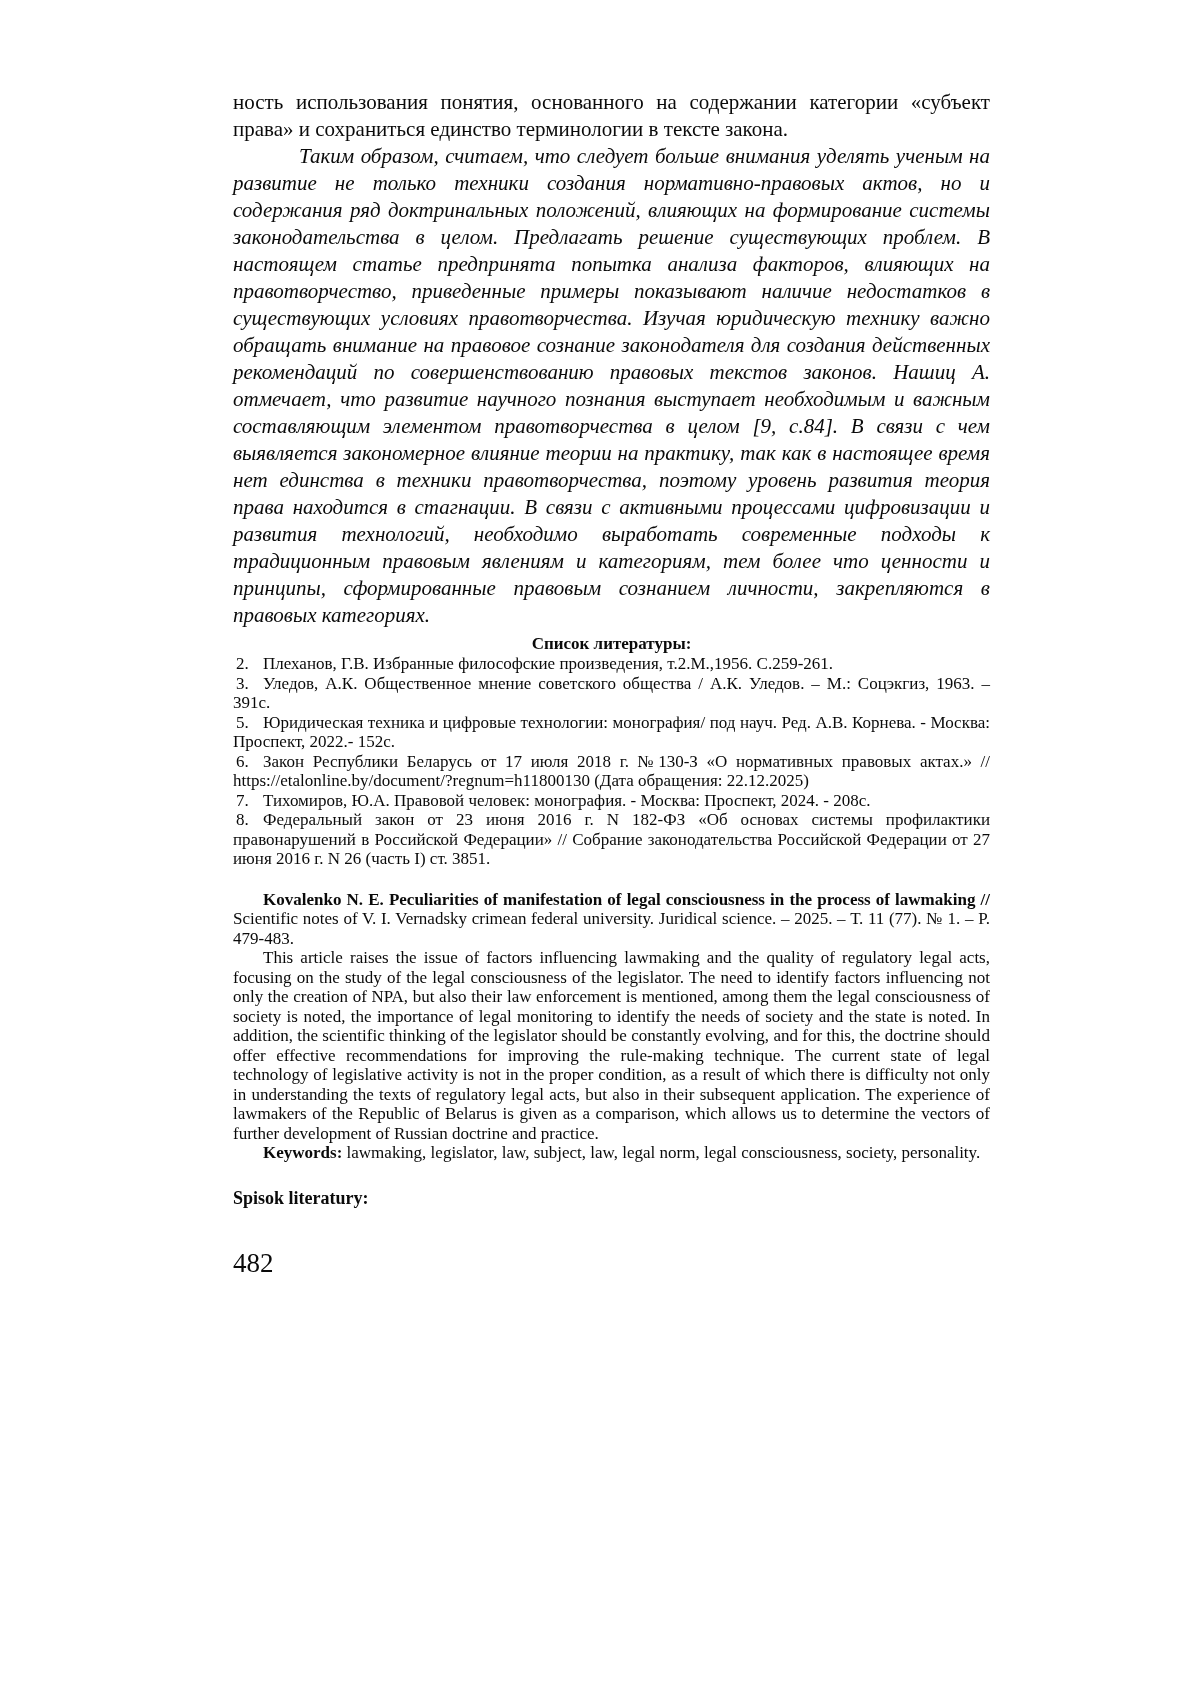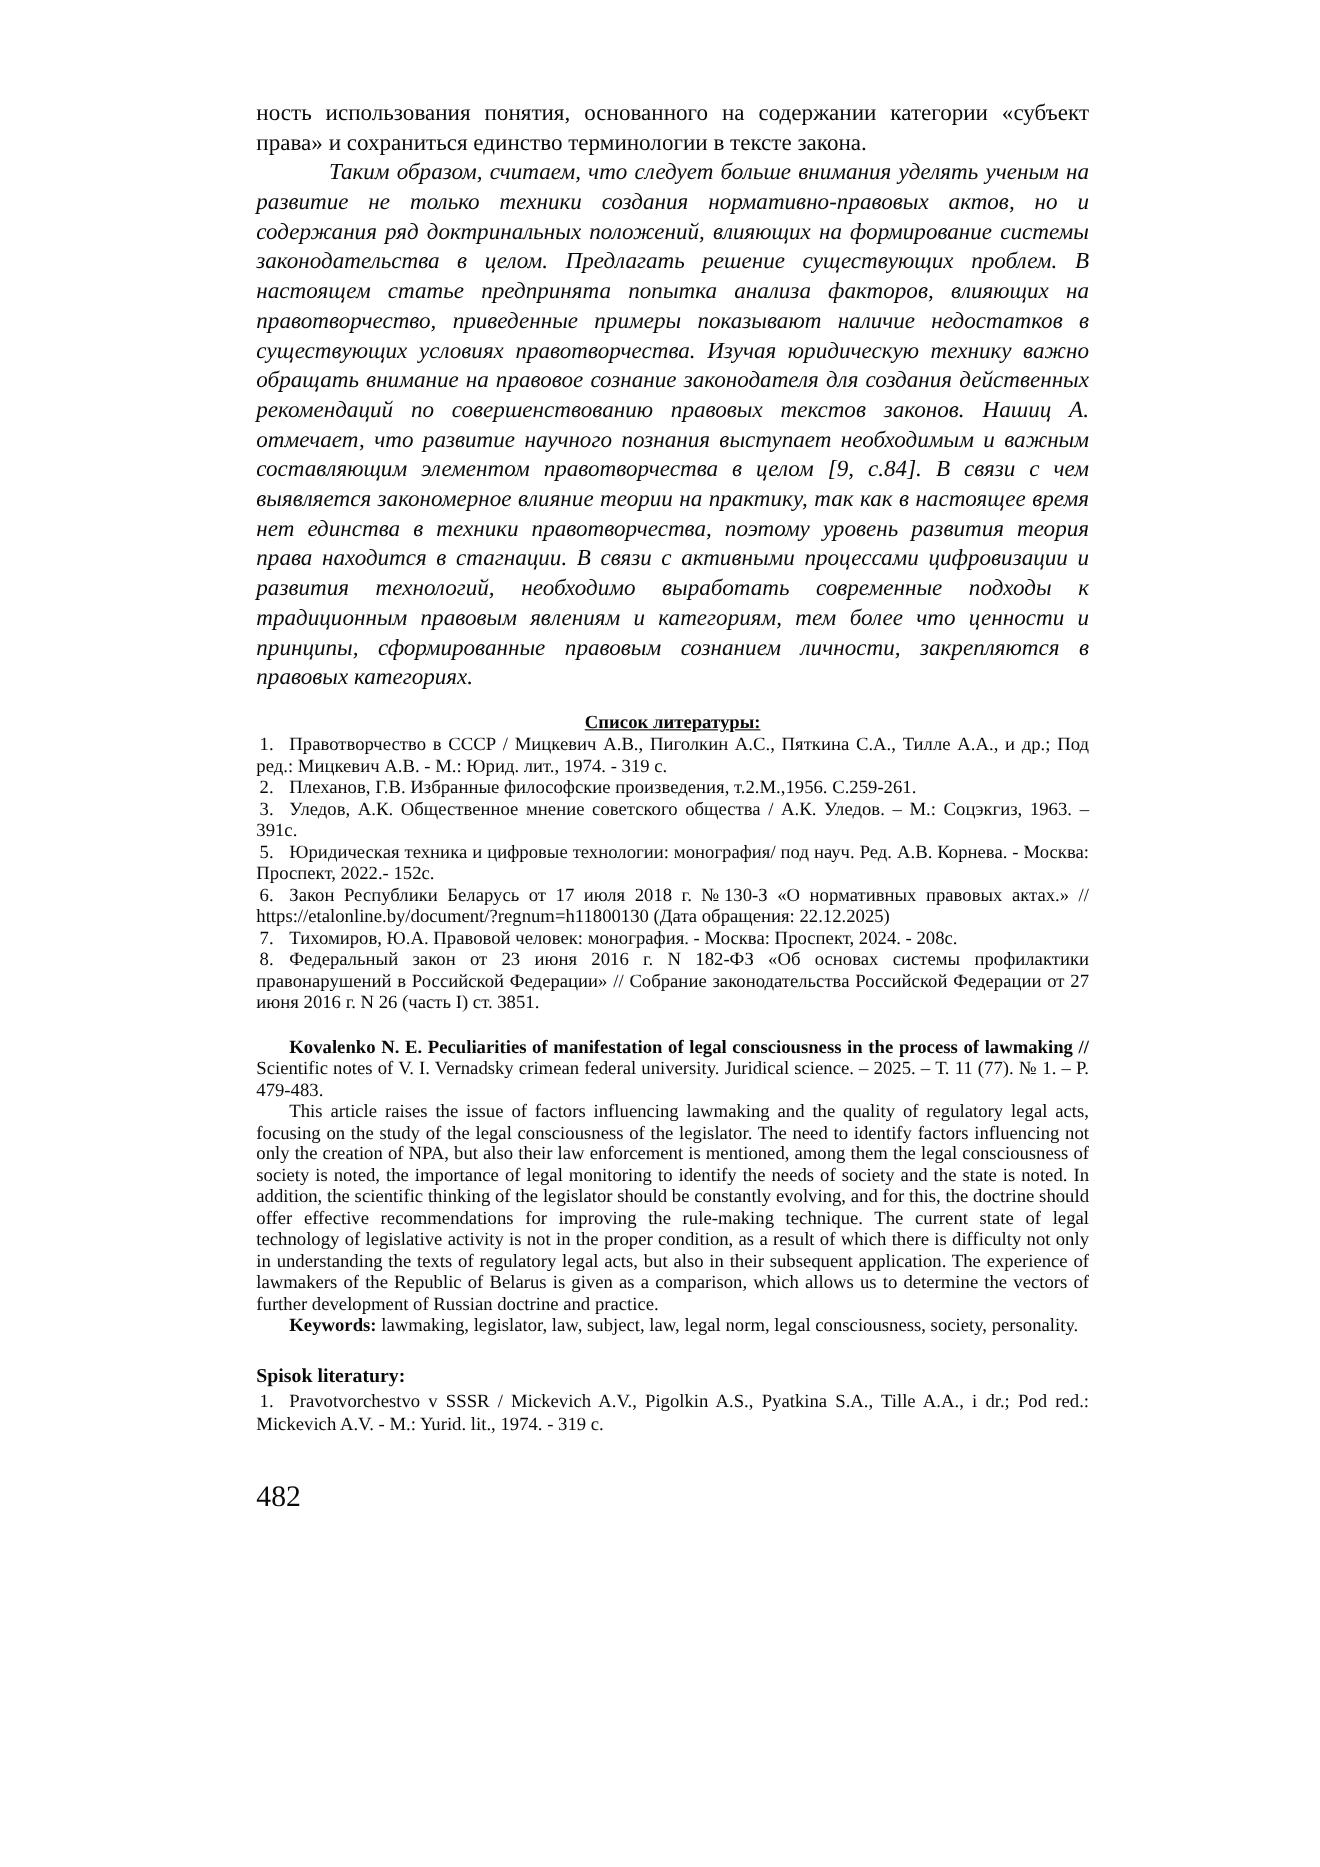--- a/index.html
+++ b/index.html
@@ -37,22 +37,21 @@
     text-align: justify;
   }
   .para-indent { text-indent: 66px; font-style: italic; }
 
   
   .ref-heading {
     text-align: center;
     font-weight: bold;
     font-size: 17px;
     line-height: 21px;
-    margin-top: 17px;
-    text-decoration: underline;
+    margin-top: 4px;
   }
   .refs p {
     font-size: 17px;
     line-height: 19.5px;
     text-align: justify;
   }
   .ref-num { display: inline-block; min-width: 30px; padding-left: 3px; }
 
   
   .eng { margin-top: 21px; font-size: 17px; line-height: 19.5px; }
@@ -88,21 +87,20 @@
 
 
   <div class="body-text">
     <p>ность использования понятия, основанного на содержании категории «субъект права» и сохраниться единство терминологии в тексте закона.</p>
     <p class="para-indent">Таким образом, считаем, что следует больше внимания уделять ученым на развитие не только техники создания нормативно-правовых актов, но и содержания ряд доктринальных положений, влияющих на формирование системы законодательства в целом. Предлагать решение существующих проблем. В настоящем статье предпринята попытка анализа факторов, влияющих на правотворчество, приведенные примеры показывают наличие недостатков в существующих условиях правотворчества. Изучая юридическую технику важно обращать внимание на правовое сознание законодателя для создания действенных рекомендаций по совершенствованию правовых текстов законов.  Нашиц А. отмечает, что развитие научного познания выступает необходимым и важным составляющим элементом правотворчества в целом [9, с.84]. В связи с чем выявляется закономерное влияние теории на практику, так как в настоящее время нет единства в техники правотворчества, поэтому уровень развития теория права находится в стагнации. В связи с активными процессами цифровизации и развития технологий, необходимо выработать современные подходы к традиционным правовым явлениям и категориям, тем более что ценности и принципы, сформированные правовым сознанием личности, закрепляются в правовых категориях.</p>
   </div>
 
   <div class="ref-heading">Список литературы:</div>
 
   <div class="refs">
-    <p><span class="ref-num">1.</span><span>Правотворчество в СССР / Мицкевич А.В., Пиголкин А.С., Пяткина С.А., Тилле А.А., и др.; Под ред.: Мицкевич А.В. - М.: Юрид. лит., 1974. - 319 с.</span></p>
     <p><span class="ref-num">2.</span><span>Плеханов, Г.В. Избранные философские произведения, т.2.М.,1956. С.259-261.</span></p>
     <p><span class="ref-num">3.</span><span>Уледов, А.К. Общественное мнение советского общества / А.К. Уледов. – М.: Соцэкгиз, 1963. – 391с.</span></p>
     <p><span class="ref-num">5.</span><span>Юридическая техника и цифровые технологии: монография/ под науч. Ред. А.В. Корнева. - Москва: Проспект, 2022.- 152с.</span></p>
     <p><span class="ref-num">6.</span><span>Закон Республики Беларусь от 17 июля 2018 г. №130-З «О нормативных правовых актах.» // https://etalonline.by/document/?regnum=h11800130 (Дата обращения: 22.12.2025)</span></p>
     <p><span class="ref-num">7.</span><span>Тихомиров, Ю.А. Правовой человек: монография. - Москва: Проспект, 2024. - 208с.</span></p>
     <p><span class="ref-num">8.</span><span>Федеральный закон от 23 июня 2016 г. N 182-ФЗ «Об основах системы профилактики правонарушений в Российской Федерации» // Собрание законодательства Российской Федерации от 27 июня 2016 г. N 26 (часть I) ст. 3851.</span></p>
   </div>
 
   <div class="eng">
     <p class="indent">
@@ -111,19 +109,16 @@
     </p>
     <p class="indent">This article raises the issue of factors influencing lawmaking and the quality of regulatory legal acts, focusing on the study of the legal consciousness of the legislator. The need to identify factors influencing not only the creation of NPA, but also their law enforcement is mentioned, among them the legal consciousness of society is noted, the importance of legal monitoring to identify the needs of society and the state is noted. In addition, the scientific thinking of the legislator should be constantly evolving, and for this, the doctrine should offer effective recommendations for improving the rule-making technique. The current state of legal technology of legislative activity is not in the proper condition, as a result of which there is difficulty not only in understanding the texts of regulatory legal acts, but also in their subsequent application. The experience of lawmakers of the Republic of Belarus is given as a comparison, which allows us to determine the vectors of further development of Russian doctrine and practice.</p>
     <p class="indent">
       <span class="bold">Keywords:</span>
       <span>lawmaking, legislator, law, subject, law, legal norm, legal consciousness, society, personality.</span>
     </p>
   </div>
 
   <div class="spisok-heading">Spisok literatury:</div>
 
-  <div class="spisok">
-    <p><span class="ref-num">1.</span><span>Pravotvorchestvo v SSSR / Mickevich A.V., Pigolkin A.S., Pyatkina S.A., Tille A.A., i dr.; Pod red.: Mickevich A.V. - M.: Yurid. lit., 1974. - 319 c.</span></p>
-  </div>
 
   <div class="page-number">482</div>
 
 </div>
 
 </body></html>

